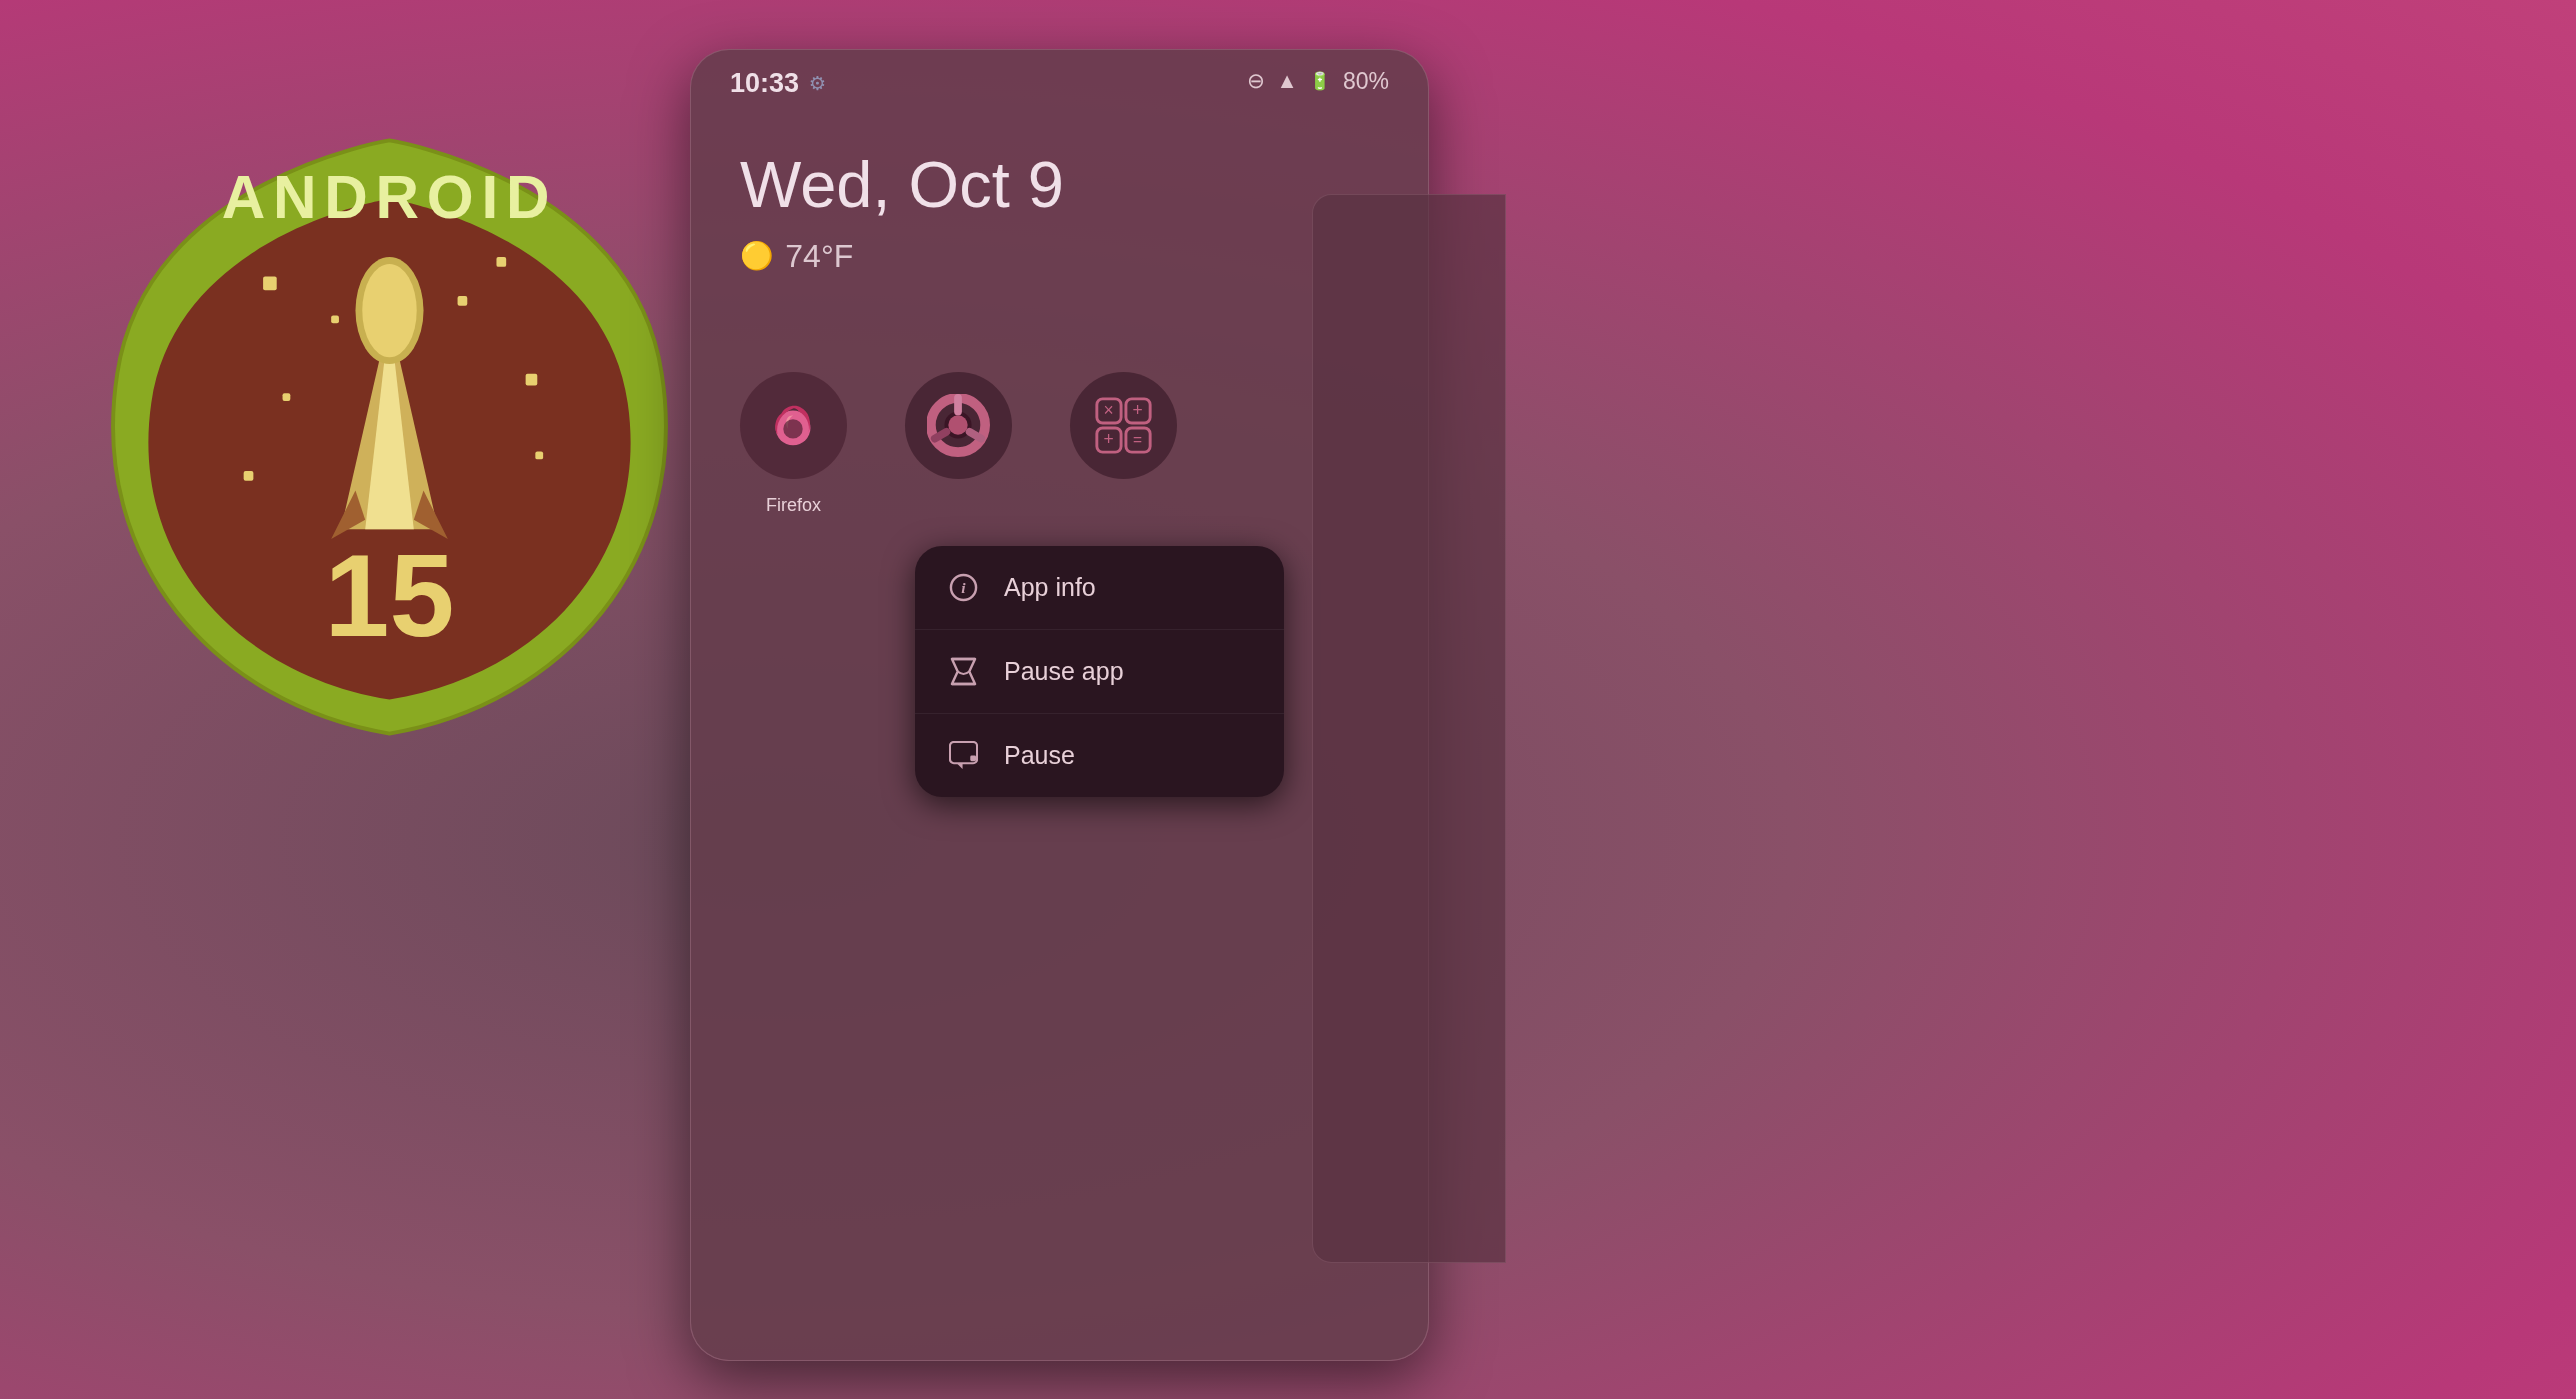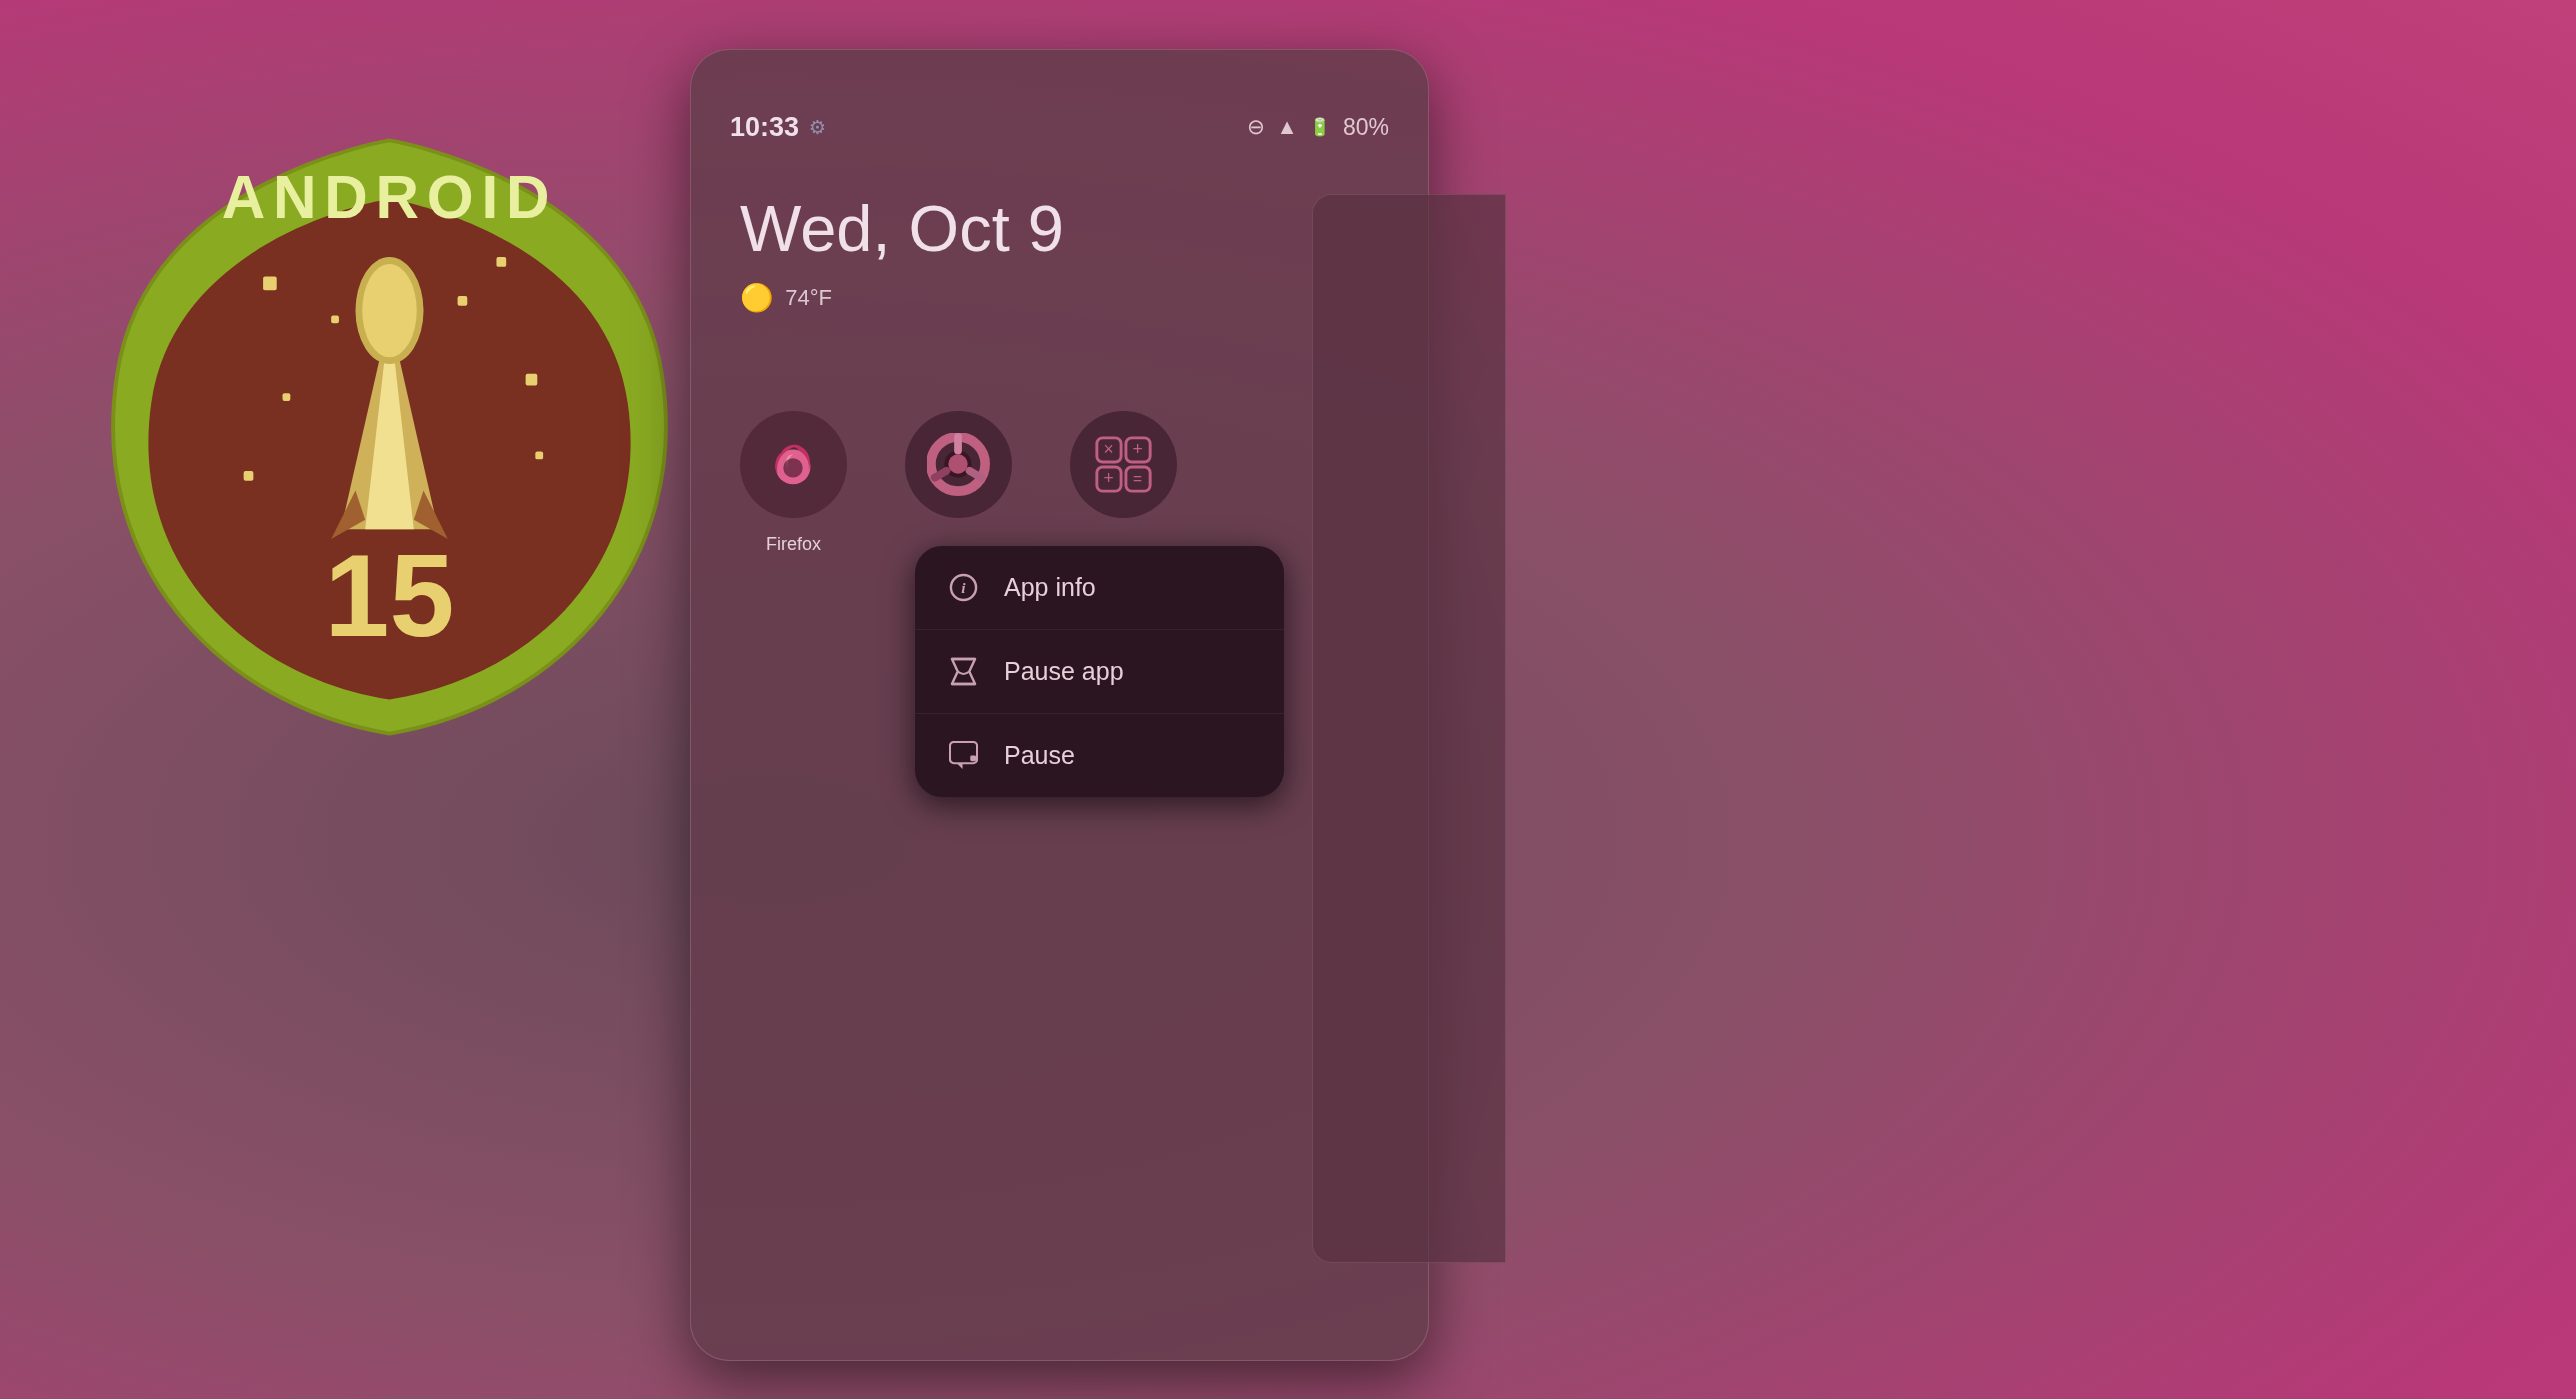--- a/index.html
+++ b/index.html
@@ -48,26 +48,25 @@
       border-radius: 39px;
       border: 1.9px solid rgba(200, 150, 170, 0.3);
       overflow: hidden;
       box-shadow: 0 19.4px 58px rgba(0,0,0,0.5);
     }
 
     
     .status-bar {
       display: flex;
       justify-content: space-between;
-      align-items: center;
+      align-items: flex-start;
       padding: 17.5px 39px 9.7px;
       color: #e8d0d8;
       font-size: 25px;
       font-weight: 500;
-      margin-top: 44px;
     }
 
     .status-left {
       display: flex;
       align-items: center;
       gap: 9.7px;
     }
 
     .status-time {
       font-size: 27px;
@@ -99,21 +98,21 @@
       display: flex;
       align-items: center;
       gap: 11.7px;
     }
 
     .weather-icon {
       font-size: 27px;
     }
 
     .weather-temp {
-      font-size: 22px;
+      font-size: 32px;
       color: #ddc8d0;
       font-weight: 400;
     }
 
     
     .app-icons-row {
       display: flex;
       align-items: flex-start;
       gap: 58px;
       padding: 78px 49px 19.4px;

